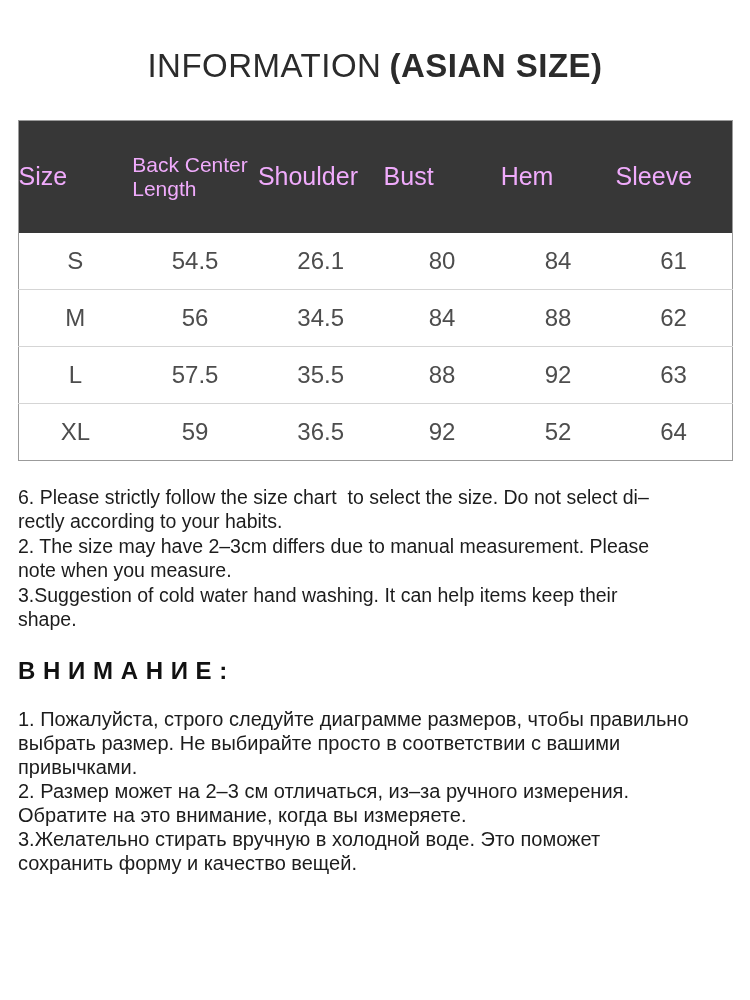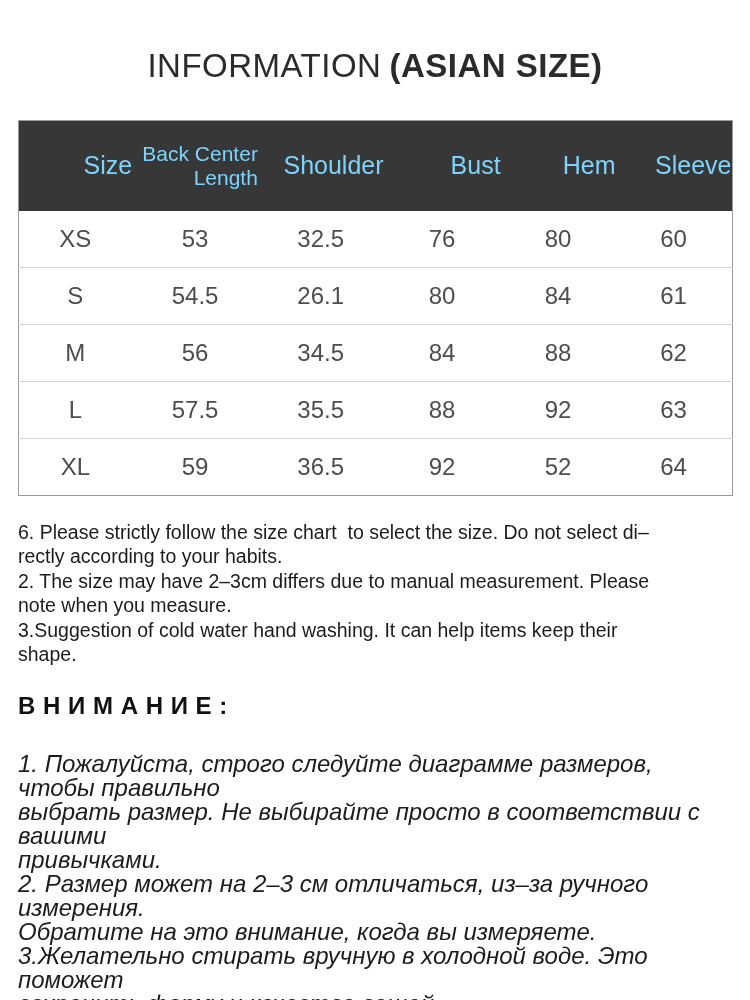--- a/index.html
+++ b/index.html
@@ -33,26 +33,26 @@
   }
   table.size-table {
     width: 715px;
     margin: 36px auto 0 auto;
     border-collapse: collapse;
     border: 1px solid #9b9b9b;
     table-layout: fixed;
   }
   table.size-table thead th {
     background: #373737;
-    color: #7dd3fc;
-    height: 90px;
+    color: #f0abfc;
+    height: 112px;
     font-weight: normal;
     font-size: 25px;
     vertical-align: middle;
-    text-align: right;
+    text-align: left;
     padding: 0;
   }
   table.size-table thead th.two-line {
     font-size: 21px;
     line-height: 1.15;
     white-space: pre-line;
   }
   table.size-table tbody td {
     height: 56px;
     text-align: center;
@@ -81,26 +81,25 @@
     white-space: pre-wrap;
   }
   .attention-heading {
     margin: 25px 0 0 0;
     font-size: 24px;
     font-weight: bold;
     letter-spacing: 0.32em;
     color: #111111;
   }
   .attention-body {
-    margin: 32px 0 0 0;
-    font-size: 24px;
+    margin: 22px 0 0 0;
+    font-size: 20px;
     line-height: 24px;
     color: #1c1c1c;
     white-space: pre-wrap;
-    font-style: italic;
   }
 </style>
 </head>
 <body>
 
 <h1 class="title"><span class="light">INFORMATION</span><span class="bold">(ASIAN SIZE)</span></h1>
 
 <table class="size-table">
   <colgroup>
     <col style="width:16%">
@@ -115,28 +114,20 @@
       <th>Size</th>
       <th class="two-line">Back Center
 Length</th>
       <th>Shoulder</th>
       <th>Bust</th>
       <th>Hem</th>
       <th>Sleeve</th>
     </tr>
   </thead>
   <tbody>
-    <tr>
-      <td>XS</td>
-      <td>53</td>
-      <td>32.5</td>
-      <td>76</td>
-      <td>80</td>
-      <td>60</td>
-    </tr>
     <tr>
       <td>S</td>
       <td>54.5</td>
       <td>26.1</td>
       <td>80</td>
       <td>84</td>
       <td>61</td>
     </tr>
     <tr>
       <td>M</td>

